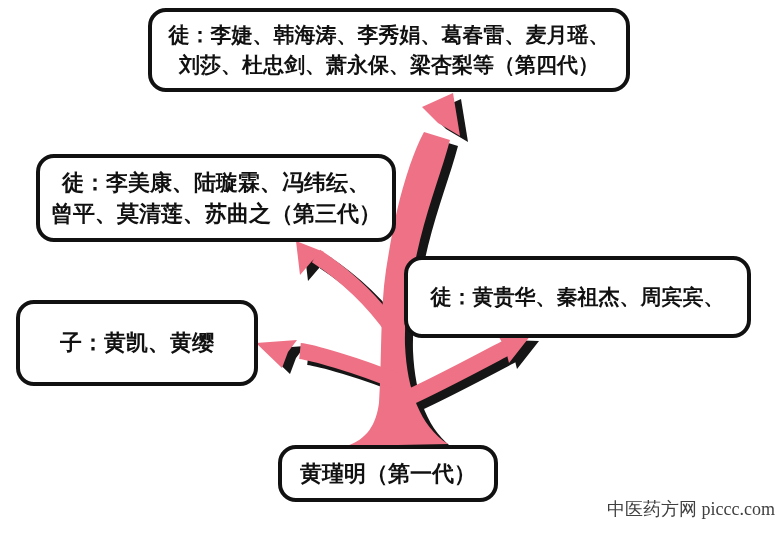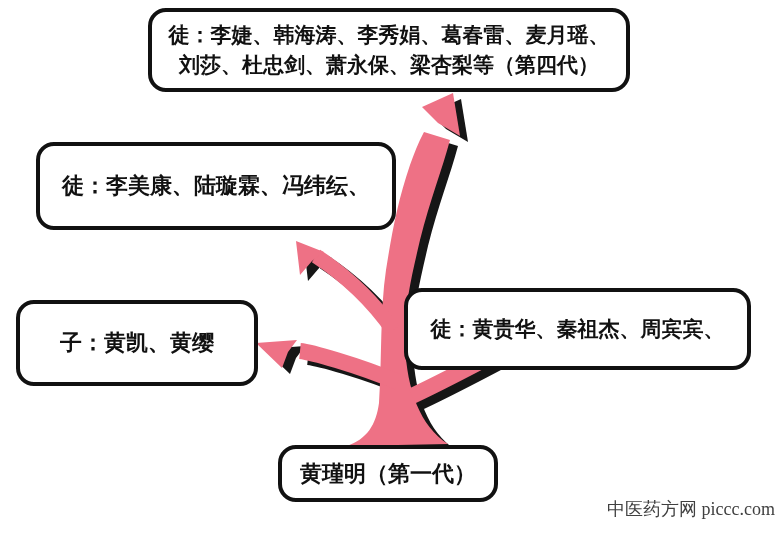--- a/index.html
+++ b/index.html
@@ -26,23 +26,23 @@
     display: flex;
     flex-direction: column;
     justify-content: center;
     align-items: center;
     font-weight: bold;
     text-align: left;
     line-height: 1.42;
   }
   .node .line { white-space: nowrap; }
   .node-gen4    { left: 148px; top: 8px;   width: 482px; height: 84px; font-size: 21px; }
-  .node-gen3    { left: 36px;  top: 142px; width: 360px; height: 88px; font-size: 22px; }
+  .node-gen3    { left: 36px;  top: 154px; width: 360px; height: 88px; font-size: 22px; }
   .node-sons    { left: 16px;  top: 300px; width: 242px; height: 86px; font-size: 22px; }
-  .node-gen2    { left: 404px; top: 256px; width: 347px; height: 82px; font-size: 21px; margin-top: 32px; }
+  .node-gen2    { left: 404px; top: 256px; width: 347px; height: 82px; font-size: 21px; }
   .node-founder { left: 278px; top: 445px; width: 220px; height: 57px; font-size: 22px; }
   .watermark {
     position: absolute;
     right: 6px;
     top: 497px;
     font-family: "Liberation Serif", "DejaVu Serif", serif;
     font-size: 18px;
     color: #404040;
     white-space: nowrap;
   }
@@ -83,20 +83,21 @@
     <use xlink:href="#tree-shape" href="#tree-shape" color="#ee7185"></use>
   </svg>
 
   <div class="node node-gen4">
     <div class="line">徒：李婕、韩海涛、李秀娟、葛春雷、麦月瑶、</div>
     <div class="line">刘莎、杜忠剑、萧永保、梁杏梨等（第四代）</div>
   </div>
 
   <div class="node node-gen3">
     <div class="line">徒：李美康、陆璇霖、冯纬纭、</div>
+    <div class="line">曾平、莫清莲、苏曲之（第三代）</div>
   </div>
 
   <div class="node node-sons">
     <div class="line">子：黄凯、黄缨</div>
   </div>
 
   <div class="node node-gen2">
     <div class="line">徒：黄贵华、秦祖杰、周宾宾、</div>
   </div>
 

